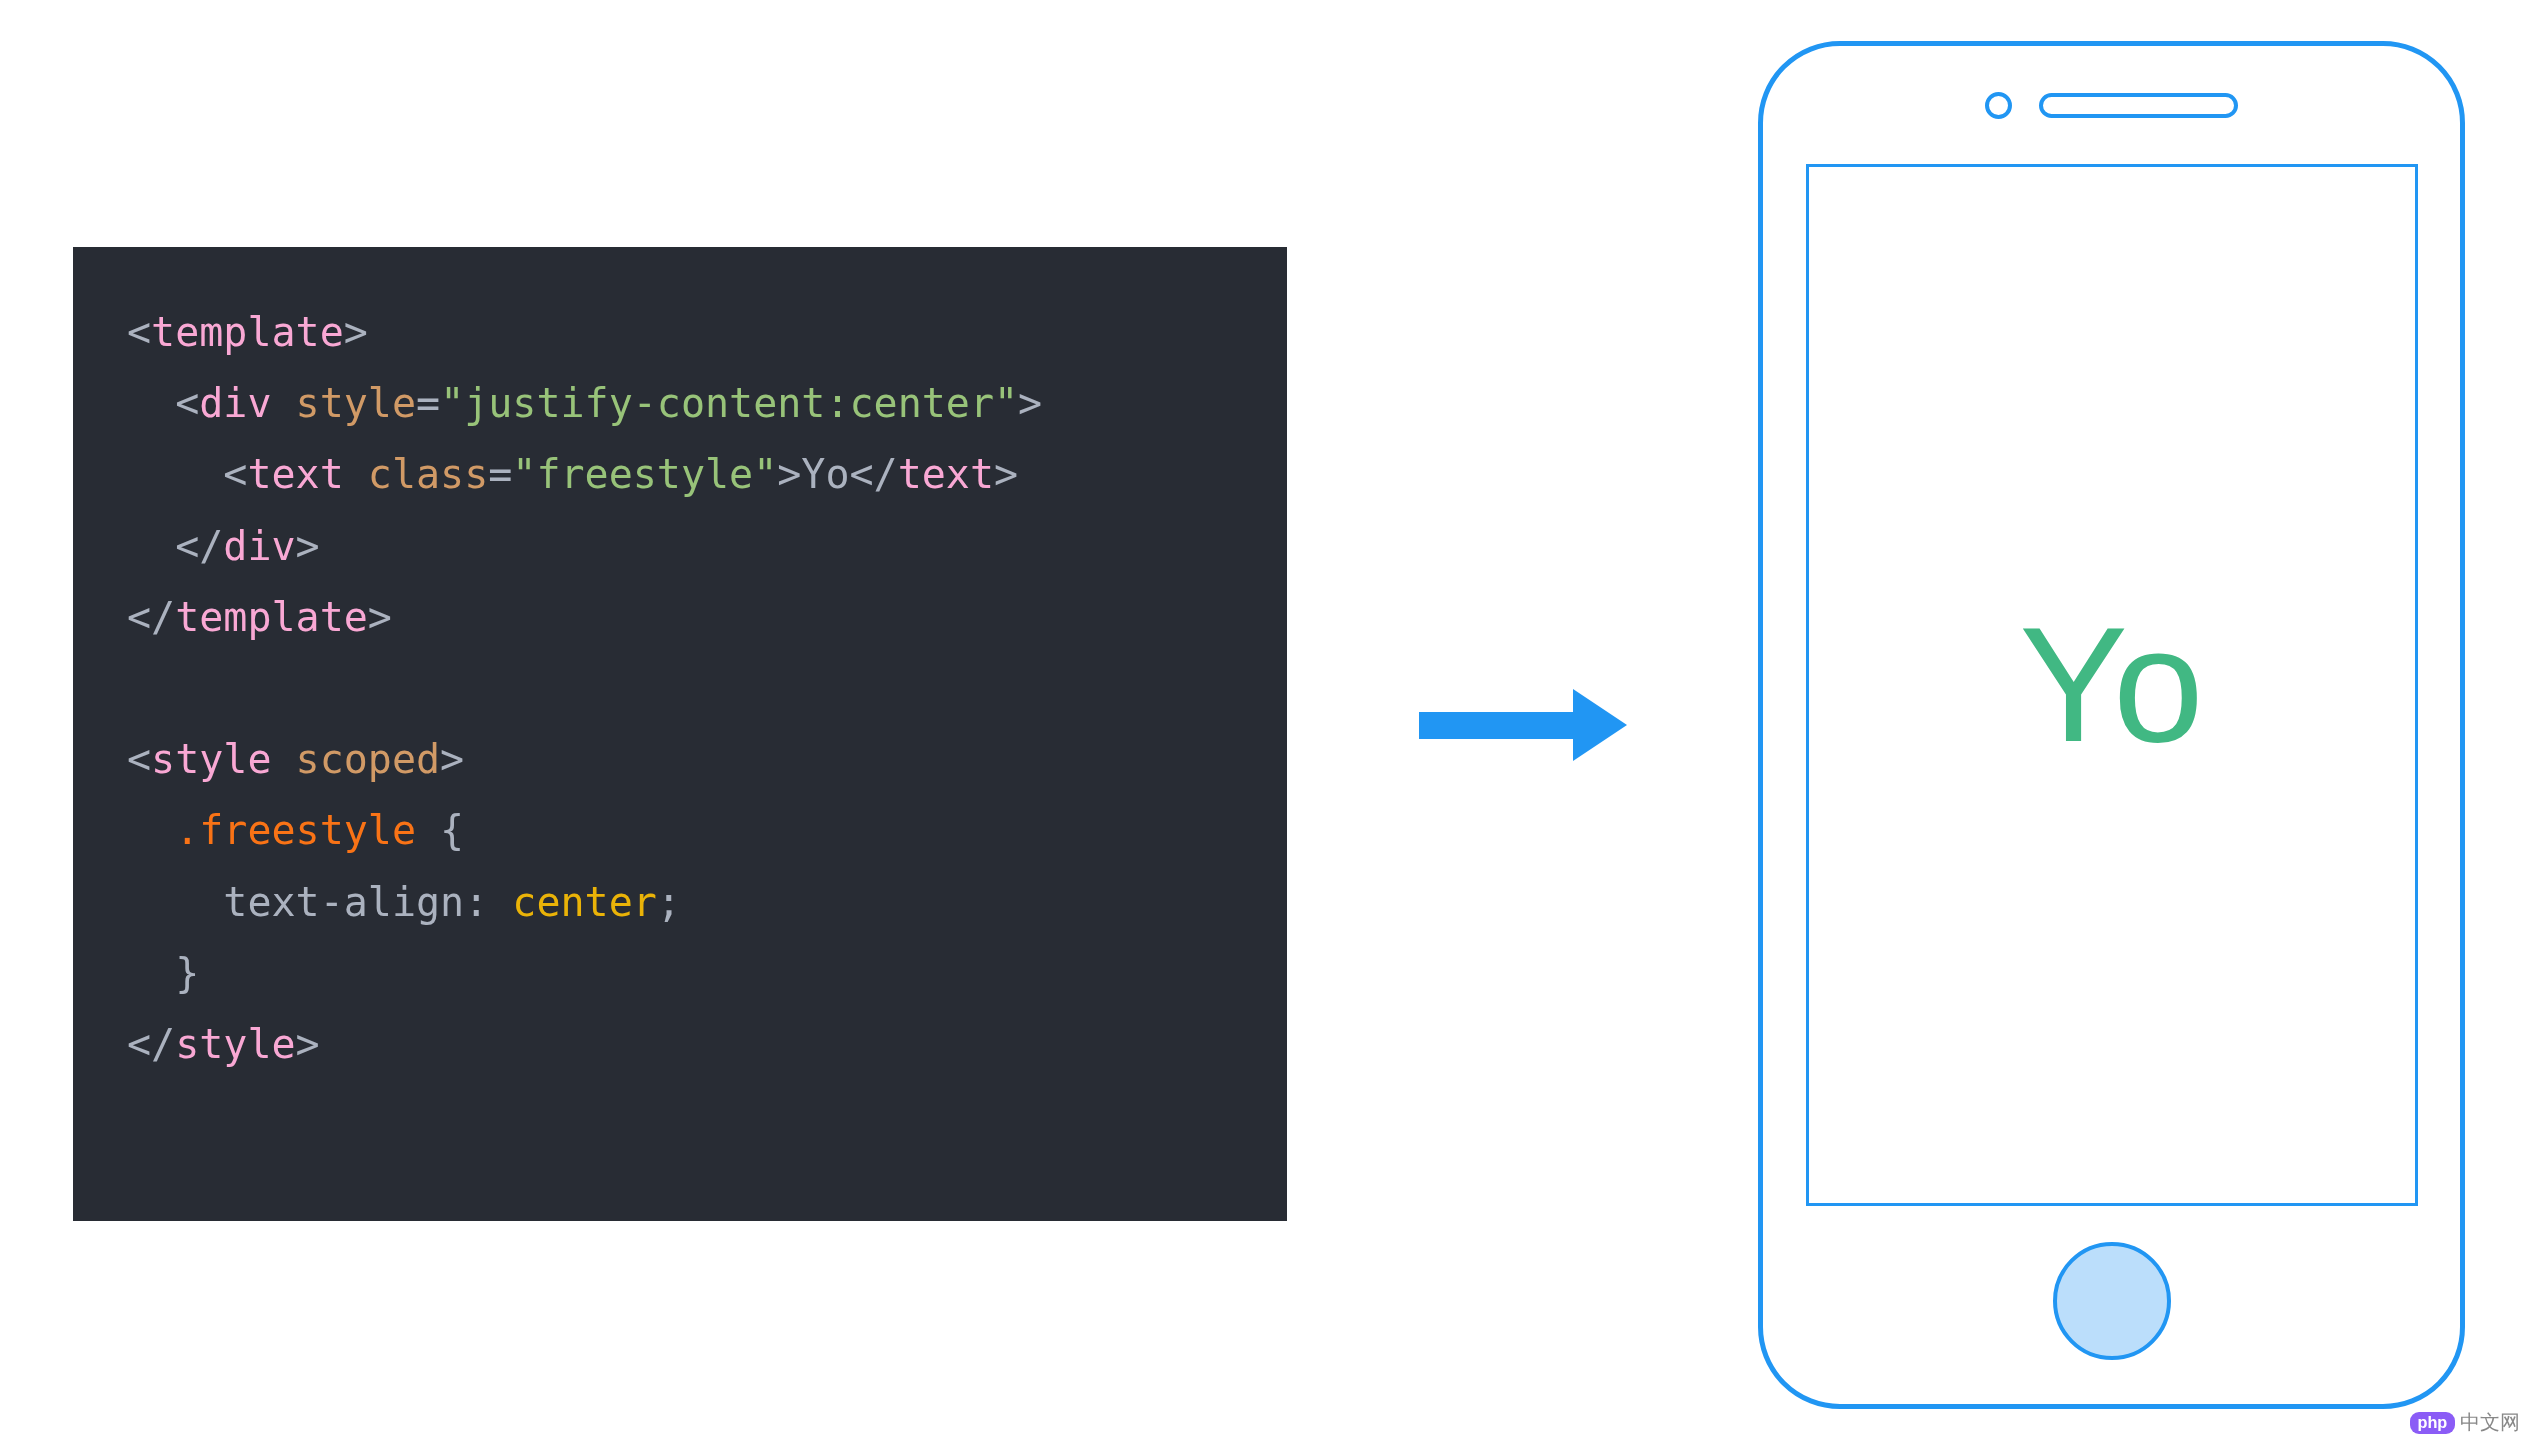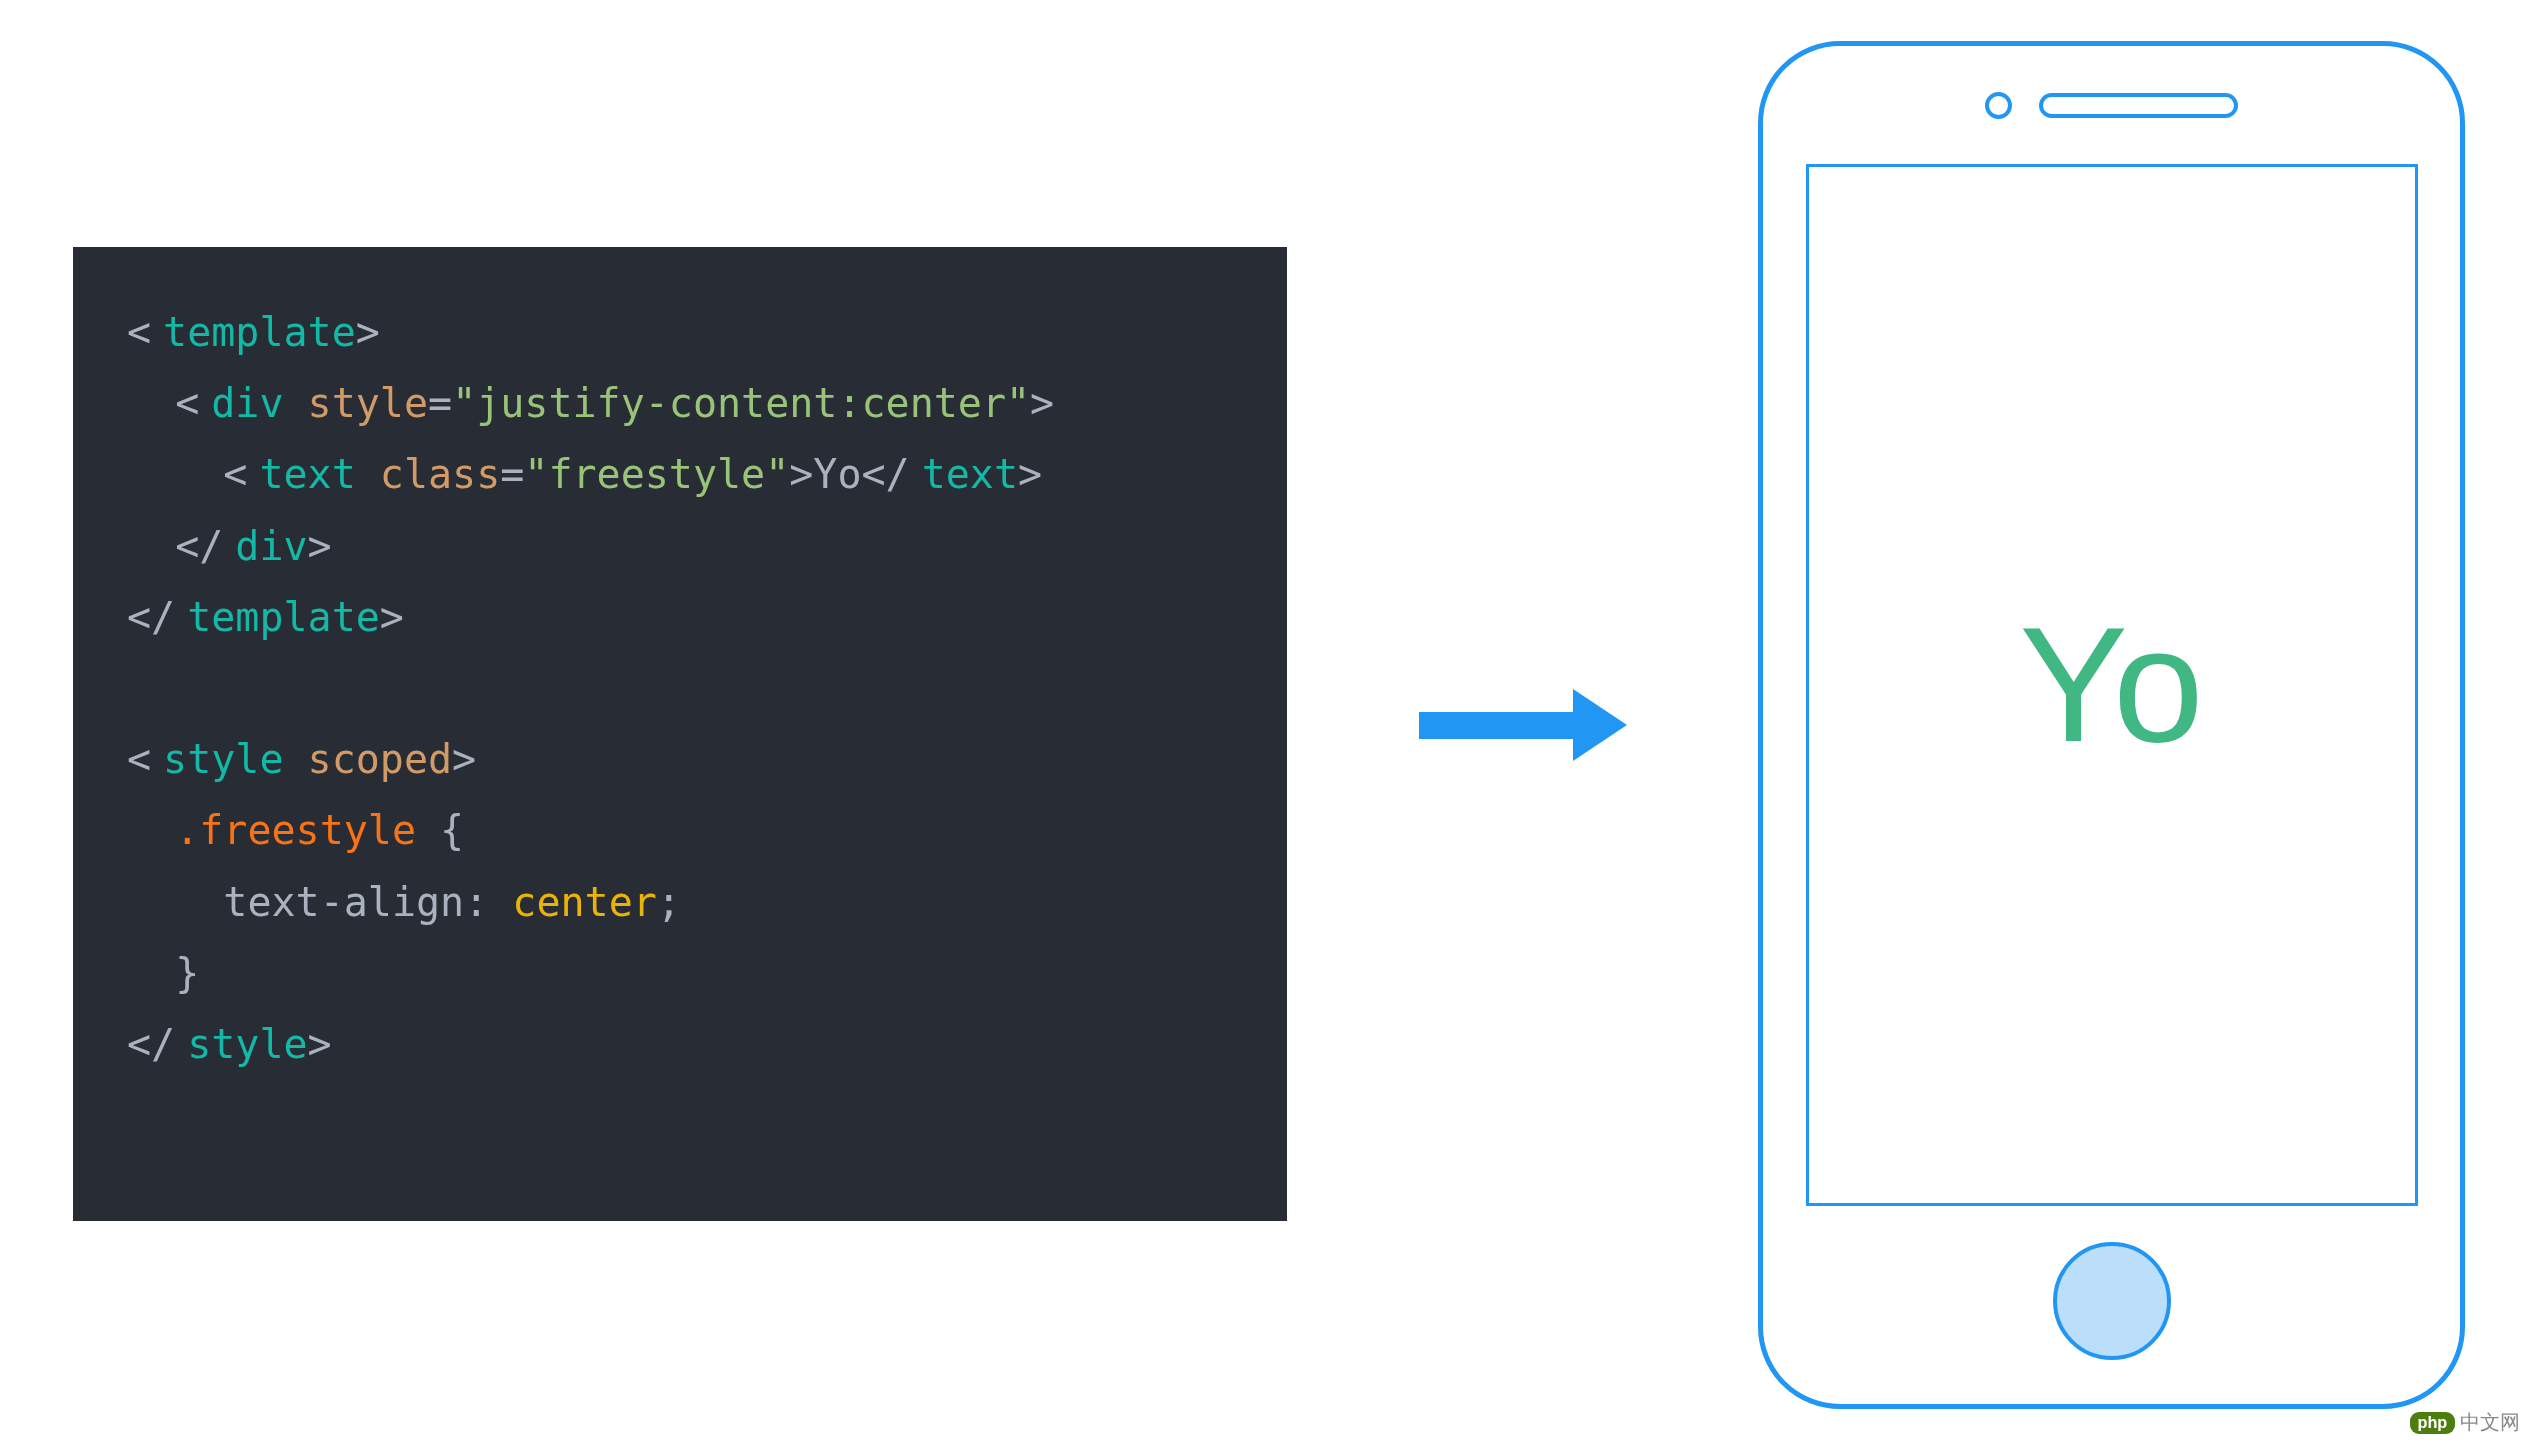--- a/index.html
+++ b/index.html
@@ -26,21 +26,21 @@
     padding: 50px 54px;
     font-size: 40px;
     line-height: 1.78;
     color: #abb2bf;
     font-weight: 400;
     margin-top: 18px;
   }
   .code-line { white-space: pre; }
   .guide { color: #4b5263; }
   .punct { color: #abb2bf; }
-  .tag { color: #14b8a6; margin-left: 12px; }
+  .tag { color: #f9a8d4; }
   .attr { color: #d19a66; }
   .string { color: #98c379; }
   .selector { color: #f97316; }
   .prop { color: #abb2bf; }
   .value-hex { color: #56b6c2; }
   .value-num { color: #d19a66; }
   .value-unit { color: #e06c75; }
   .value-ident { color: #eab308; }
   .text-content { color: #abb2bf; }
 
@@ -117,21 +117,21 @@
     bottom: 13.6px;
     right: 18px;
     font-family: Arial, sans-serif;
     font-size: 20px;
     color: #888;
     display: flex;
     align-items: center;
     gap: 5.4px;
   }
   .watermark .badge {
-    background: #4d7c0f;
+    background: #8b5cf6;
     color: #fff;
     font-size: 16.3px;
     padding: 1.8px 7.3px;
     border-radius: 9px;
     font-weight: bold;
   }
 </style>
 </head>
 <body>
 

